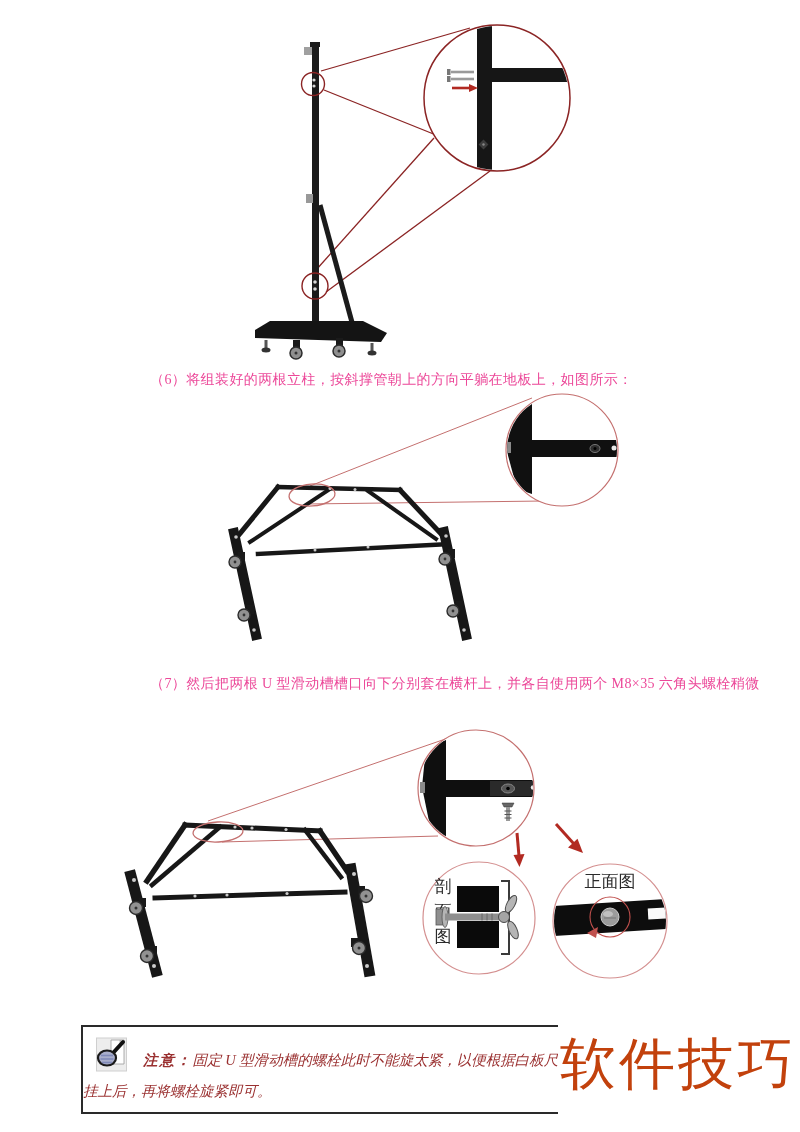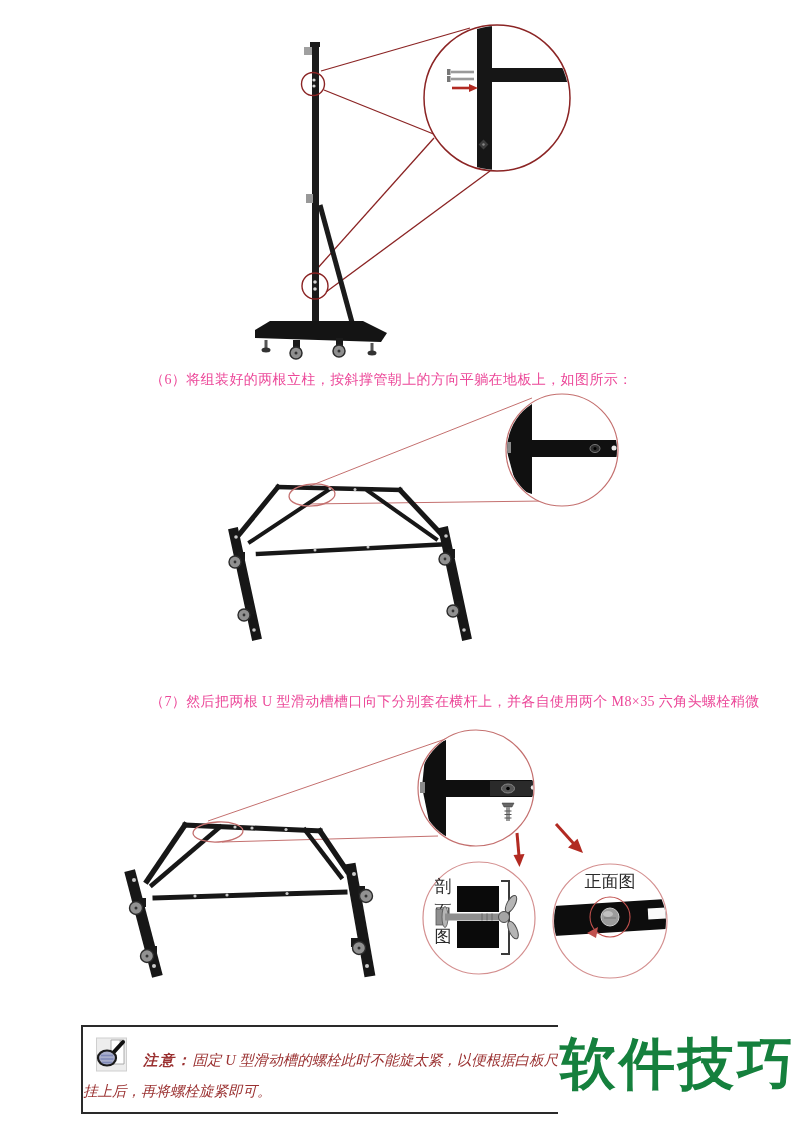--- a/index.html
+++ b/index.html
@@ -14,21 +14,21 @@
   #note-icon{position:absolute;left:13px;top:10px;}
   #note-text{position:absolute;left:0;top:18px;width:660px;
              font-style:italic;font-size:14.5px;line-height:31px;color:#9a3030;white-space:nowrap;}
   #note-line1{padding-left:46px;}
   #note-line1 .prefix{font-weight:bold;letter-spacing:2px;margin-left:14px;}
   #note-line2{}
   
   #wm-mask{position:absolute;left:558px;top:1010px;width:242px;height:122px;background:#ffffff;z-index:2;}
   #watermark{position:absolute;left:560px;top:1034px;z-index:3;
              font-family:"Liberation Sans",sans-serif;font-size:56px;line-height:60px;
-             letter-spacing:3px;color:#15803d;font-weight:700;white-space:nowrap;}
+             letter-spacing:3px;color:#c2410c;font-weight:400;white-space:nowrap;}
   svg{display:block;}
   svg text{font-family:"Liberation Serif",serif;}
 </style>
 </head>
 <body>
 
 <div id="page">
 
   <svg class="abs" style="left:250px;top:8px;" width="360" height="360" viewBox="0 0 360 360">
 
@@ -154,21 +154,21 @@
     <g clip-path="url(#clip2)">
       <polygon points="311,16 332,10 332,102 317,97 306,56" fill="#101010"></polygon>
       <rect x="332" y="48" width="88" height="17" fill="#101010"></rect>
       <rect x="306" y="50" width="5" height="11" fill="#8a8a8a"></rect>
       <ellipse cx="395" cy="56.5" rx="5" ry="4" fill="#2e2e2e" stroke="#777" stroke-width="1"></ellipse>
       <circle cx="395" cy="56.5" r="1.5" fill="#000"></circle>
       <circle cx="414" cy="56" r="2.5" fill="#e8e8e8"></circle>
     </g>
   </svg>
 
-  <div class="step" style="left:150px;top:672px;margin-top:18px;">
+  <div class="step" style="left:150px;top:672px;">
     <div>（7）然后把两根 U 型滑动槽槽口向下分别套在横杆上，并各自使用两个 M8×35 六角头螺栓稍微</div>
   </div>
 
   <svg class="abs" style="left:100px;top:725px;" width="590" height="278" viewBox="0 0 590 278">
     <g stroke="#c4706f" stroke-width="1">
       <line x1="108" y1="96" x2="357" y2="10"></line>
       <line x1="122" y1="117" x2="338" y2="111"></line>
     </g>
     <g stroke="#171717" stroke-linecap="square">
       <line x1="85" y1="100" x2="220" y2="106" stroke-width="5"></line>

